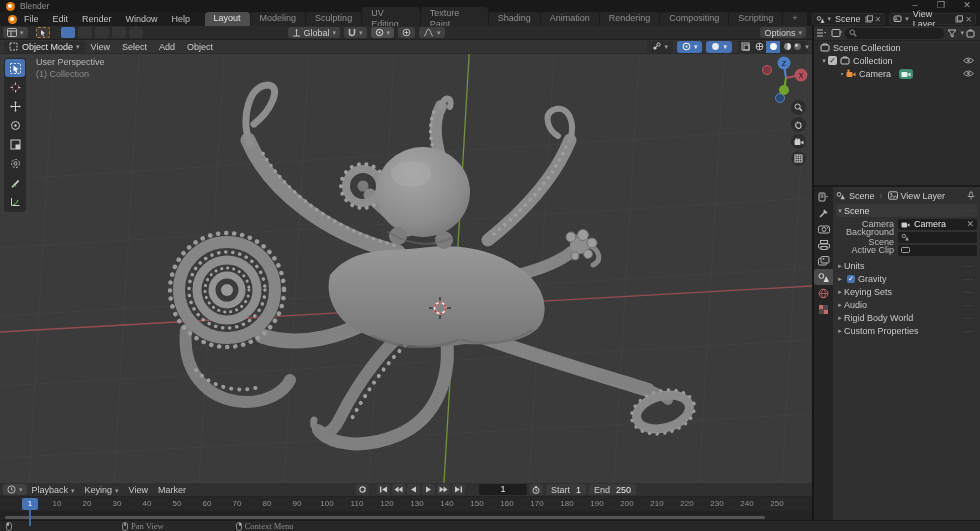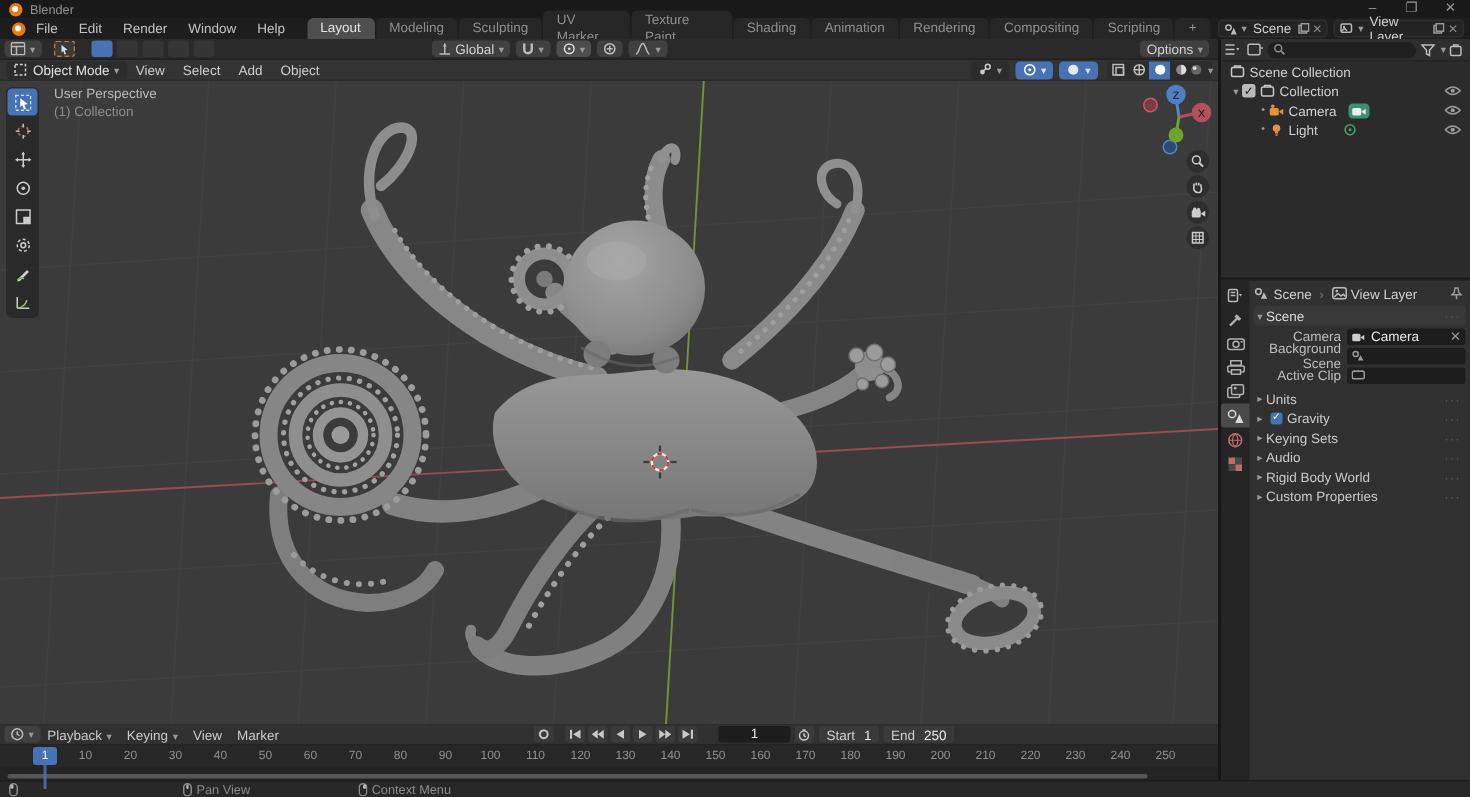--- a/index.html
+++ b/index.html
@@ -86,21 +86,21 @@
   #ticks { position:absolute; left:42px; top:0; display:flex; }
   #ticks span { width:30px; text-align:center; color:#909090; font-size:8px; line-height:13px; }
   #playhead { position:absolute; left:22px; top:1px; width:16px; height:12px; background:#4772b3; border-radius:2px; color:#fff; text-align:center; line-height:12px; font-size:8px; z-index:3; }
   #playline { position:absolute; left:29px; top:13px; width:2px; height:16px; background:rgba(71,114,179,.85); z-index:2; }
   #tl-sub { height:4px; background:#232323; }
   #tl-scroll { height:5px; background:#242424; position:relative; }
   #tl-thumb { position:absolute; left:5px; top:1px; width:760px; height:3px; background:#555; border-radius:2px; }
 
   
   #statusbar { left:0; top:520px; width:980px; height:11px; background:#272727; border-top:1px solid #1c1c1c; display:flex; align-items:center; color:#8b8b8b; font-size:8.5px; }
-  .sb-item { display:flex; align-items:center; gap:3px; }
+  .sb-item { display:flex; align-items:center; gap:3px;font-family:Liberation Serif, serif; }
   #sb-stats { margin-left:auto; margin-right:5px; color:#8b8b8b; }
 
   .vdiv { left:812px; top:26px; width:2px; height:494px; background:#161616; position:absolute; }
 </style>
 </head>
 <body>
 
 <div id="titlebar" class="abs">
   <span class="logo ic"></span>
   <span class="title">Blender</span>
@@ -114,21 +114,21 @@
   <span class="logo ic" style="margin-left:8px"></span>
   <span class="menu-item">File</span>
   <span class="menu-item">Edit</span>
   <span class="menu-item">Render</span>
   <span class="menu-item">Window</span>
   <span class="menu-item">Help</span>
   <span style="width:8px"></span>
   <span class="wtab active">Layout</span>
   <span class="wtab">Modeling</span>
   <span class="wtab">Sculpting</span>
-  <span class="wtab">UV Marker</span>
+  <span class="wtab">UV Editing</span>
   <span class="wtab">Texture Paint</span>
   <span class="wtab">Shading</span>
   <span class="wtab">Animation</span>
   <span class="wtab">Rendering</span>
   <span class="wtab">Compositing</span>
   <span class="wtab">Scripting</span>
   <span class="wtab">+</span>
   <span style="margin-left:auto"></span>
   <span class="idblock">
     <svg class="ic" width="9" height="9" viewBox="0 0 9 9">
@@ -551,36 +551,20 @@
           <rect x="0.5" y="2" width="6" height="5" rx="1" fill="#e6f2ec"></rect>
           <path d="M6.5 4.5 L9.5 2.5 V6.5 Z" fill="#e6f2ec"></path>
         </svg>
     </span>
     <svg class="eye ic" width="11" height="7" viewBox="0 0 11 7">
         <path d="M0.5 3.5 Q5.5 -1.5 10.5 3.5 Q5.5 8.5 0.5 3.5 Z" fill="none" stroke="#9a9a9a"></path>
         <circle cx="5.5" cy="3.5" r="1.4" fill="#9a9a9a"></circle>
       </svg>
   </div>
 
-  <div class="ol-row" style="padding-left:24px">
-    <span class="tri">•</span>
-    <svg class="ic" width="10" height="9" viewBox="0 0 10 9">
-        <circle cx="5" cy="3.5" r="2.5" fill="#e8913c"></circle>
-        <path d="M4 6.5 H6 M4.3 8 H5.7" stroke="#e8913c"></path>
-      </svg>
-    <span class="lbl">Light</span>
-    <svg class="ic" style="margin-left:16px" width="10" height="9" viewBox="0 0 10 9">
-        <circle cx="5" cy="4.5" r="3.3" fill="none" stroke="#3fa66f"></circle>
-        <circle cx="5" cy="4.5" r="1" fill="#3fa66f"></circle>
-      </svg>
-    <svg class="eye ic" width="11" height="7" viewBox="0 0 11 7">
-        <path d="M0.5 3.5 Q5.5 -1.5 10.5 3.5 Q5.5 8.5 0.5 3.5 Z" fill="none" stroke="#9a9a9a"></path>
-        <circle cx="5.5" cy="3.5" r="1.4" fill="#9a9a9a"></circle>
-      </svg>
-  </div>
 </div>
 
 <div id="properties" class="abs">
   <div id="prop-nav">
     <div class="pnav-btn">
       <svg class="ic" width="11" height="10" viewBox="0 0 11 10">
           <rect x="1" y="1" width="6" height="8" rx="1" fill="none" stroke="#bbb"></rect>
           <path d="M2.5 3 H5.5 M2.5 5 H5.5" stroke="#bbb"></path>
           <path d="M8 4 L10 4 L9 5.6 Z" fill="#bbb"></path>
         </svg>

